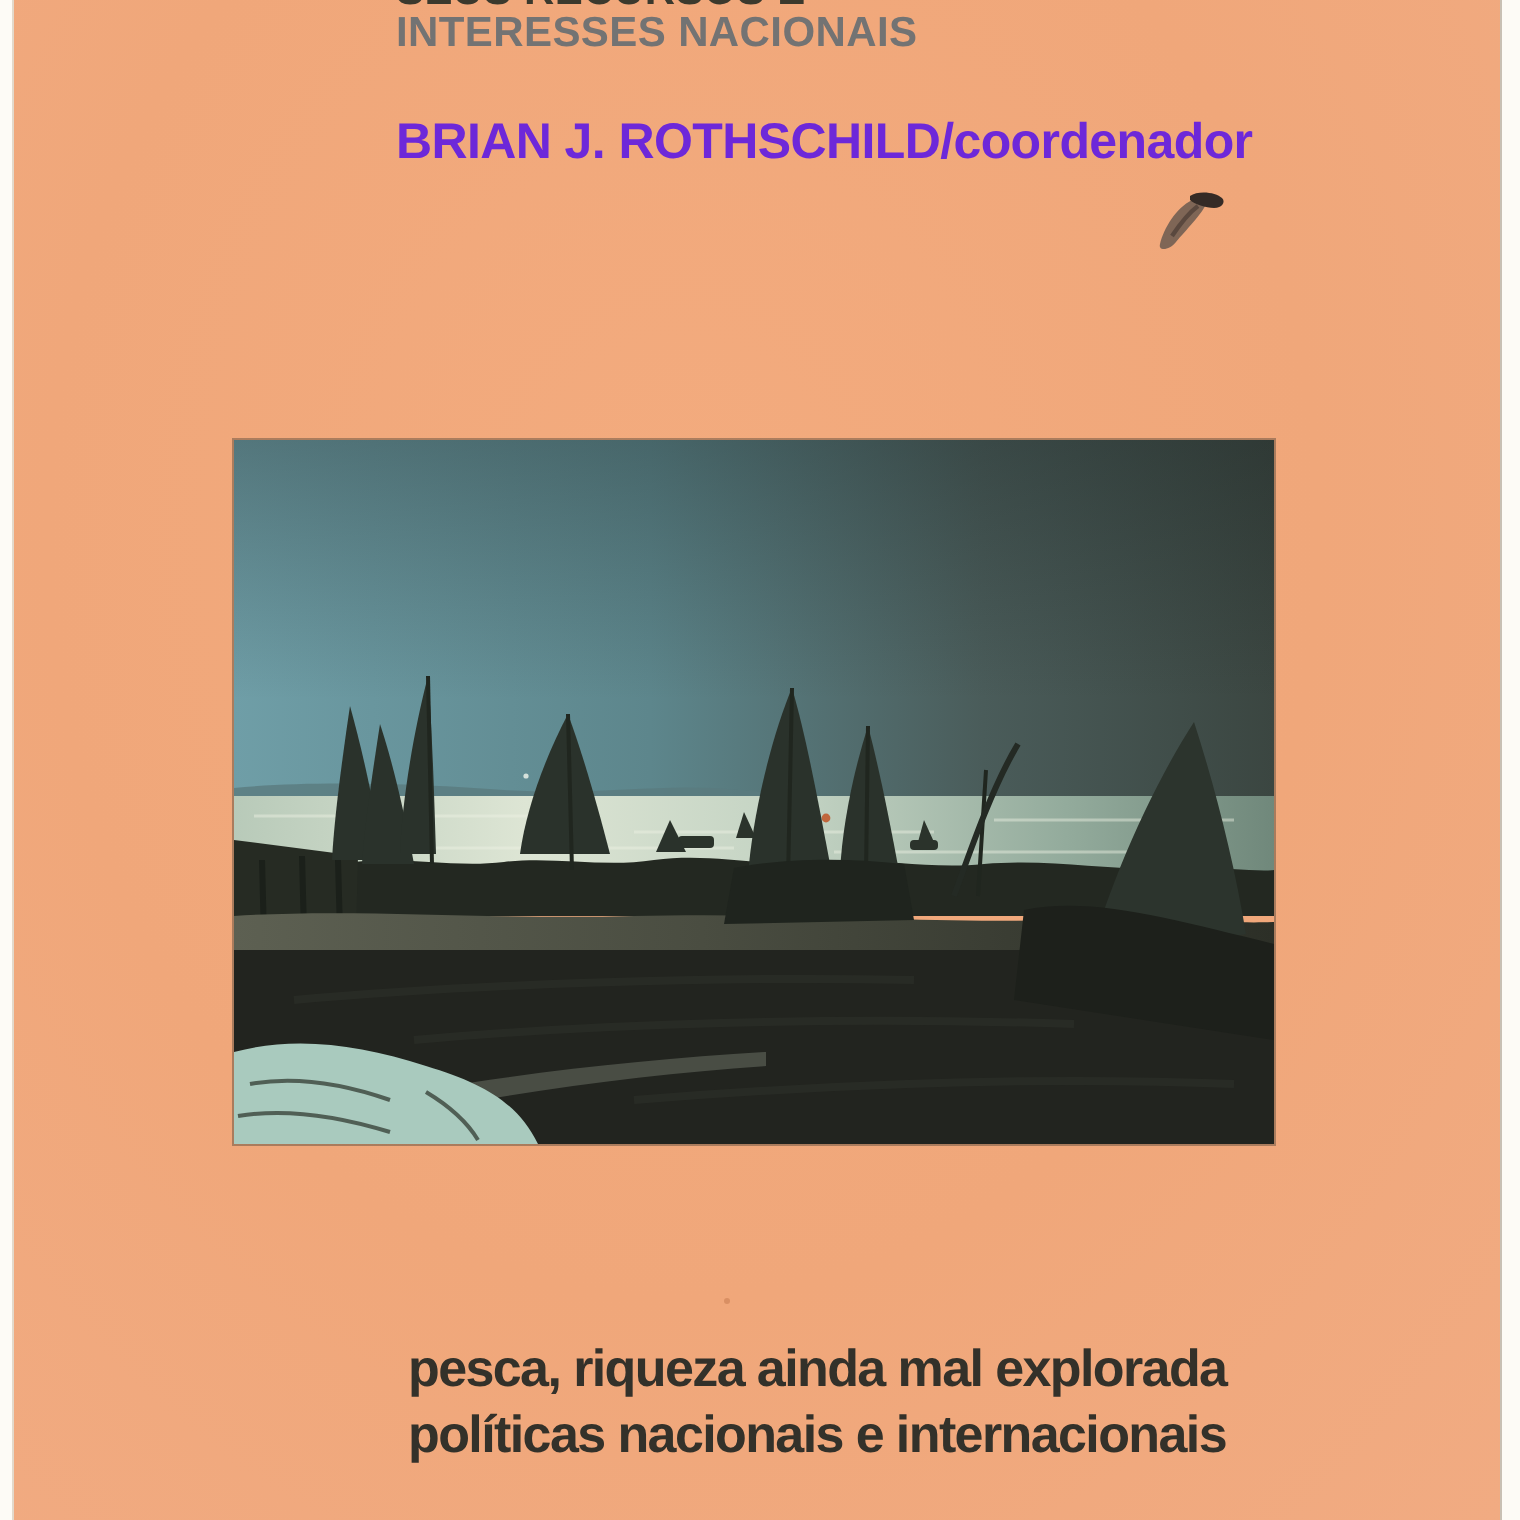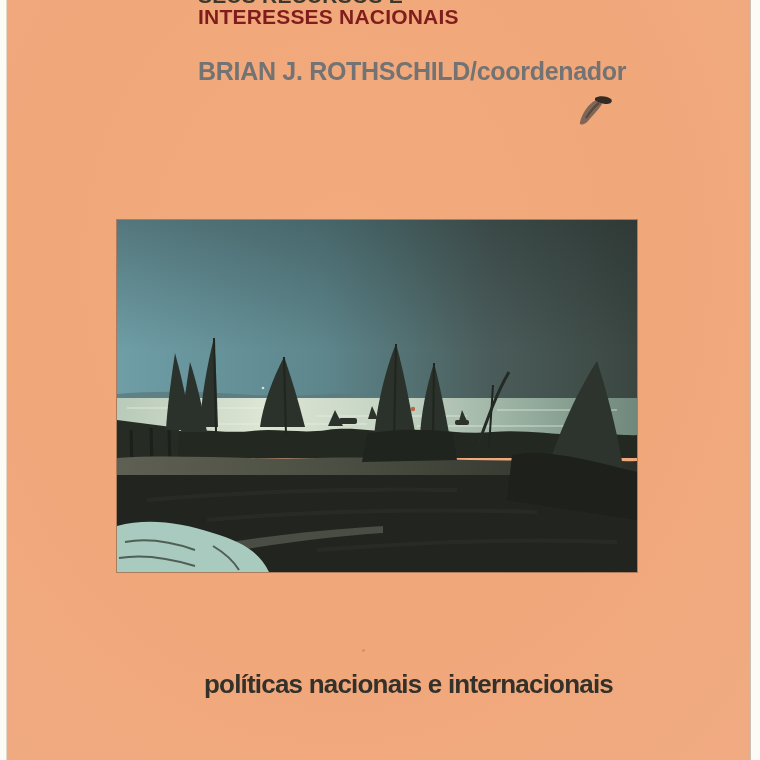--- a/index.html
+++ b/index.html
@@ -22,26 +22,26 @@
   }
   .title-block { position: absolute; left: 0; top: 0; width: 760px; }
   .title-partial {
     position: absolute; left: 198px; top: -16px;
     font-size: 21px; font-weight: bold; letter-spacing: 0.2px;
     color: #3b392d; white-space: nowrap;
   }
   .title-line {
     position: absolute; left: 198px; top: 5px;
     font-size: 21px; font-weight: bold; letter-spacing: 0.2px;
-    color: #7f1d1d; white-space: nowrap;
+    color: #737373; white-space: nowrap;
   }
   .author-line {
     position: absolute; left: 198px; top: 57px;
     font-size: 25px; font-weight: bold; letter-spacing: -0.3px;
-    color: #737373; white-space: nowrap;
+    color: #6d28d9; white-space: nowrap;
   }
   .ink-mark { position: absolute; left: 566px; top: 88px; }
   .photo-frame {
     position: absolute; left: 117px; top: 220px; width: 520px; height: 352px;
     box-shadow: 0 0 0 1px rgba(40,44,38,0.35);
     overflow: hidden;
   }
   .tagline {
     position: absolute; left: 204px; top: 668px;
     font-size: 26px; font-weight: bold; letter-spacing: -0.8px;
@@ -156,18 +156,19 @@
         <path d="M376,165 L372,228"></path>
       </g>
       <path d="M360,228 C370,200 380,172 392,152" stroke="#242a24" stroke-width="3" fill="none"></path>
 
       <path d="M250,214 C270,210 300,208 335,212 L340,240 L245,242 Z" fill="#1f241e"></path>
       <path d="M395,235 C430,228 470,240 520,252 L520,300 L390,280 Z" fill="#1d201b"></path>
     </svg>
   </div>
 
   <div class="tagline">
+    <div>pesca, riqueza ainda mal explorada</div>
     <div>políticas nacionais e internacionais</div>
   </div>
 
   <div class="fleck"></div>
 
 </div>
 
 </body></html>

